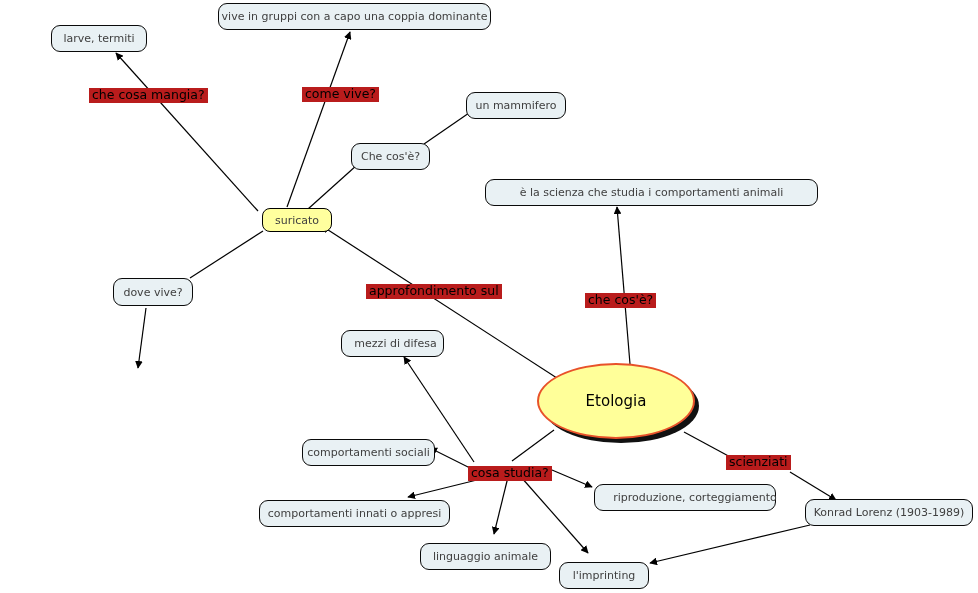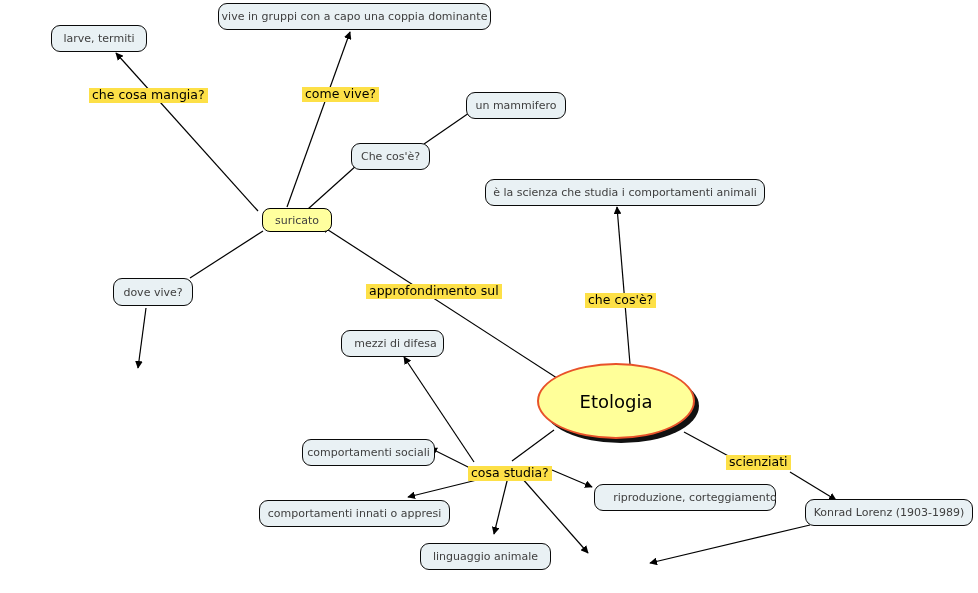--- a/index.html
+++ b/index.html
@@ -50,31 +50,31 @@
   .ellipse-node {
     position: absolute;
     box-sizing: border-box;
     display: flex;
     align-items: center;
     justify-content: center;
     border-radius: 50%;
     background: #ffff99;
     border: 2px solid #e8522a;
     color: #000000;
-    font-size: 18px;
+    font-size: 15px;
     font-family: "DejaVu Sans", sans-serif;
     z-index: 3;
     box-shadow: 5px 5px 0 -1px #111111;
   }
   .edge-label {
     position: absolute;
     font-family: "DejaVu Sans", sans-serif;
     font-size: 12.5px;
     color: #000000;
-    background: #fde047;
+    background: #b91c1c;
     white-space: nowrap;
     line-height: 1;
     padding: 1px 3px;
     z-index: 2;
   }
 </style>
 </head>
 <body>
 
 <div id="canvas">
@@ -131,21 +131,21 @@
   </div>
 
   <div class="node" style="left:466px; top:92px; width:100px; height:27px;align-items:center;">
     <span>un mammifero</span>
   </div>
 
   <div class="node" style="left:351px; top:143px; width:79px; height:27px;">
     <span>Che cos'è?</span>
   </div>
 
-  <div class="node" style="left:485px; top:179px; width:280px; height:27px;">
+  <div class="node" style="left:485px; top:179px; width:333px; height:27px;">
     <span>è la scienza che studia i comportamenti animali</span>
   </div>
 
   <div class="node concept-root" style="left:262px; top:208px; width:70px; height:24px;">
     <span>suricato</span>
   </div>
 
   <div class="node" style="left:113px; top:278px; width:80px; height:28px;">
     <span>dove vive?</span>
   </div>
@@ -168,20 +168,23 @@
   </div>
 
   <div class="node" style="left:420px; top:543px; width:131px; height:27px;">
     <span>linguaggio animale</span>
   </div>
 
   <div class="node" style="left:594px; top:484px; width:182px; height:27px;padding-left:28px;">
     <span>riproduzione, corteggiamento</span>
   </div>
 
+  <div class="node" style="left:559px; top:562px; width:90px; height:27px;">
+    <span>l'imprinting</span>
+  </div>
 
   <div class="node" style="left:805px; top:499px; width:168px; height:27px;">
     <span>Konrad Lorenz (1903-1989)</span>
   </div>
 
   <div class="edge-label" style="left:89px; top:88px;">
     <span>che cosa mangia?</span>
   </div>
 
   <div class="edge-label" style="left:302px; top:87px;">

